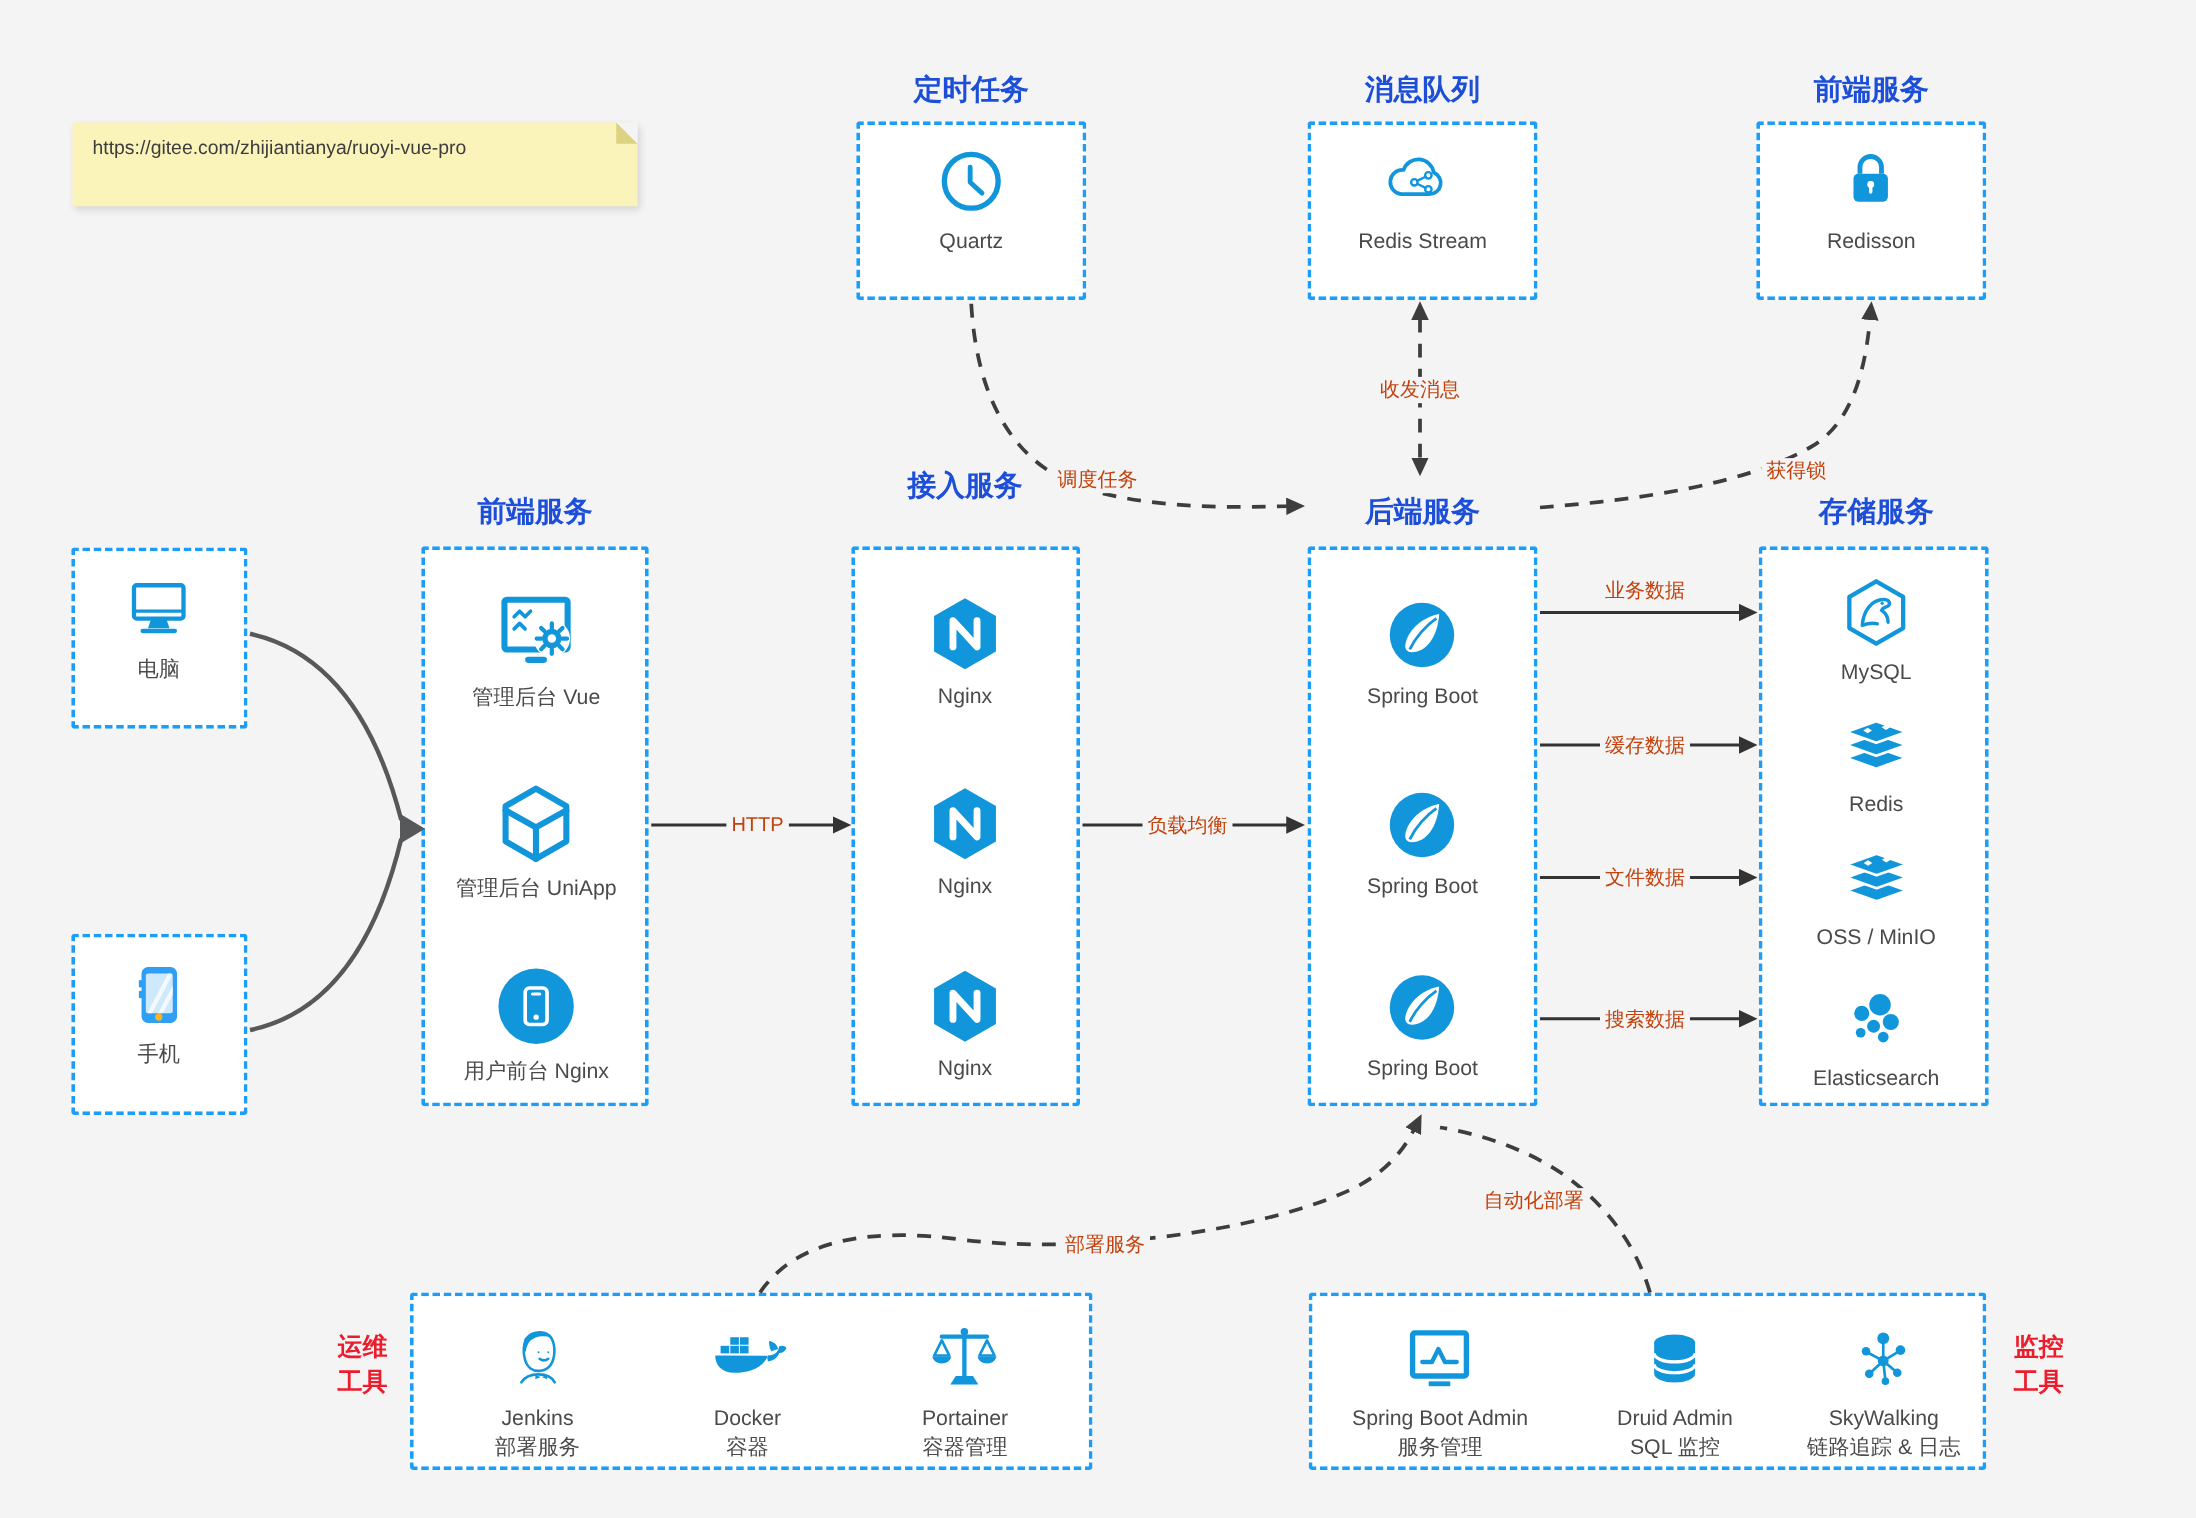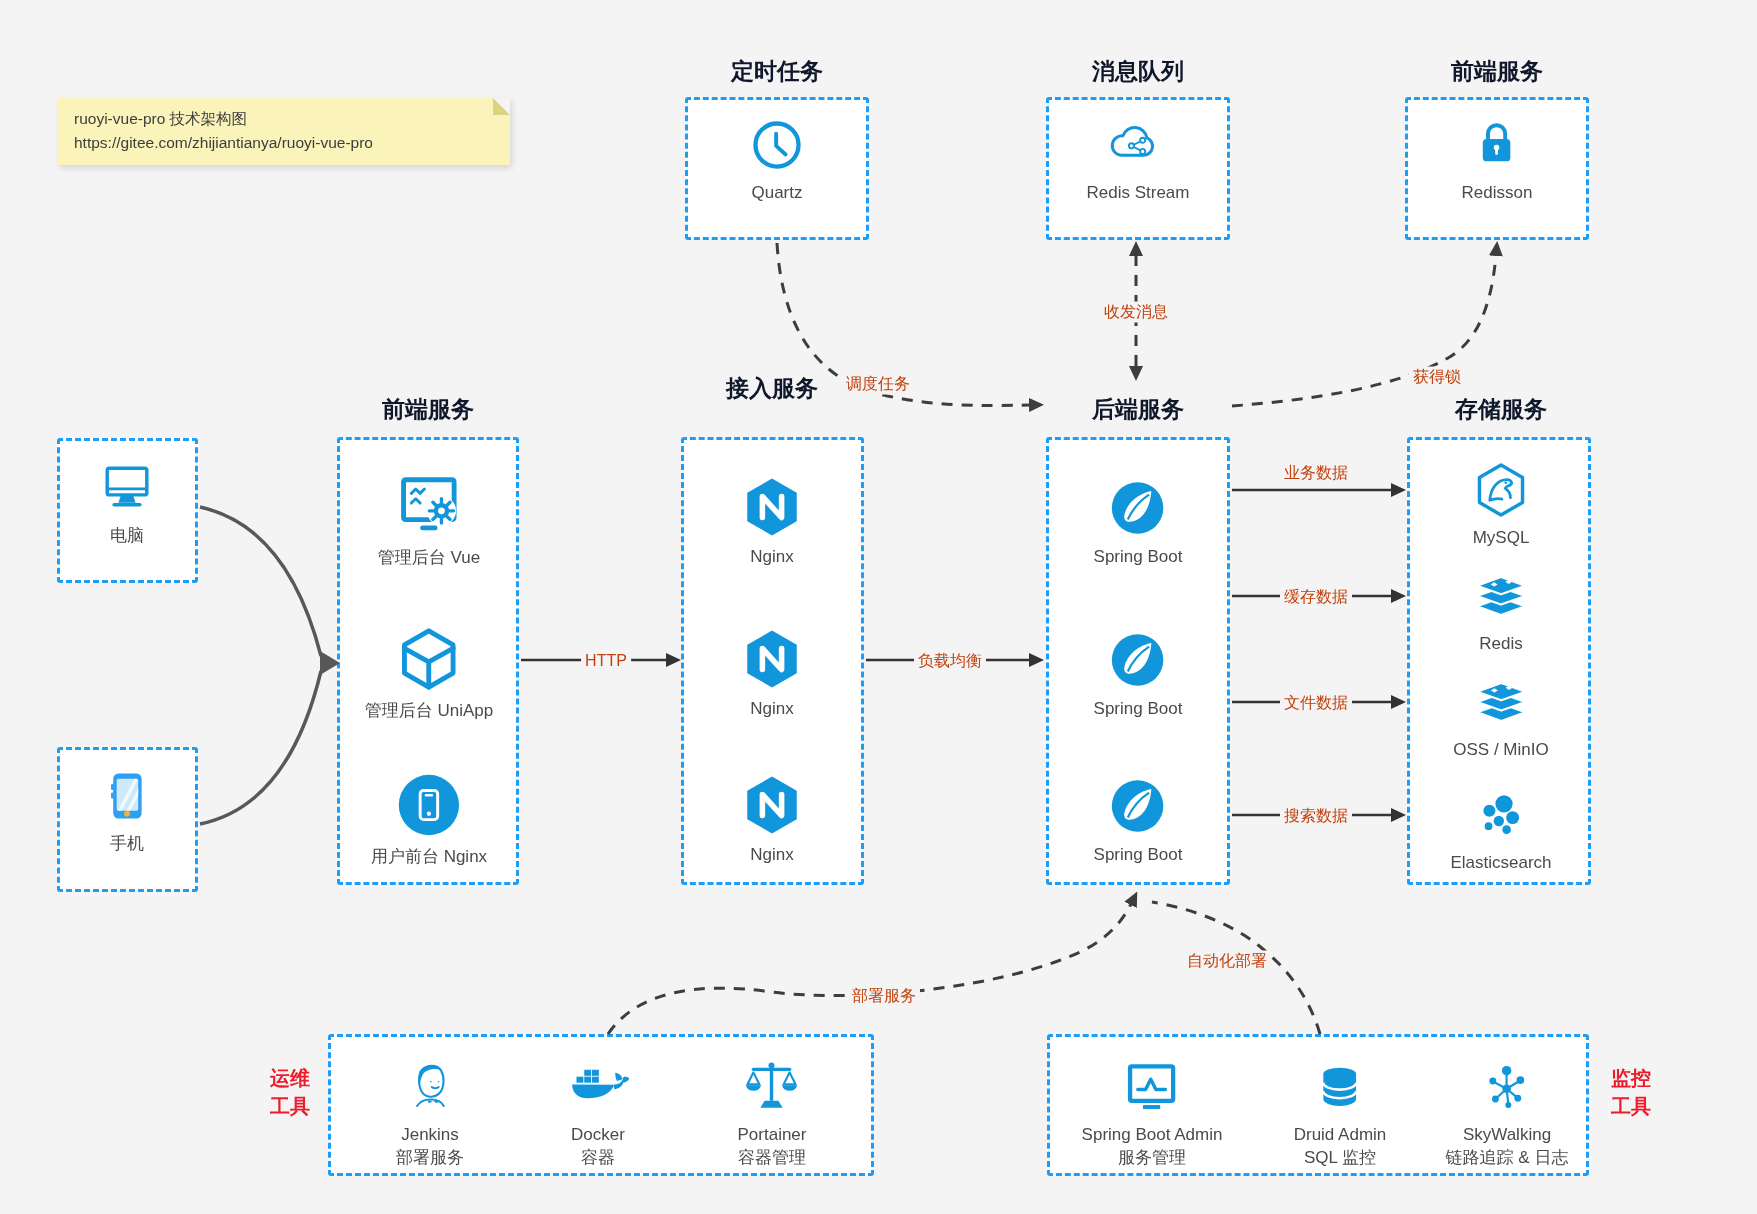--- a/index.html
+++ b/index.html
@@ -7,21 +7,21 @@
     width:1757px;height:1214px;position:relative;overflow:hidden;
     background:#f4f4f4;
     font-family:"Liberation Sans","DejaVu Sans",sans-serif;
   }
   .dbox{
     position:absolute;background:#ffffff;
     border:3px dashed #1b9df8;border-radius:3px;box-sizing:border-box;
   }
   .rtitle{
     position:absolute;transform:translateX(-50%);
-    color:#0f172a;font-weight:bold;font-size:23px;white-space:nowrap;
+    color:#1d4ed8;font-weight:bold;font-size:23px;white-space:nowrap;
   }
   .side-title{
     position:absolute;transform:translateX(-50%);
     color:#ed1c2d;font-weight:bold;font-size:20px;line-height:28px;
     text-align:center;white-space:nowrap;
   }
   .item{
     position:absolute;transform:translateX(-50%);
     display:flex;flex-direction:column;align-items:center;gap:5px;
   }
@@ -93,21 +93,20 @@
   <g stroke="#3d3d3d" stroke-width="3" fill="none" stroke-dasharray="11 9">
     <path d="M777,243 C781,312 806,372 872,392 C925,407 982,406 1030,405" marker-end="url(#mD)"></path>
     <path d="M1136,255 V367" marker-start="url(#mD)" marker-end="url(#mD)"></path>
     <path d="M1232,406 C1310,400 1395,388 1448,358 C1480,340 1492,300 1496,255" marker-end="url(#mD)"></path>
     <path d="M608,1034 C636,993 693,981 772,992 C858,1003 1002,988 1080,952 C1110,938 1124,918 1131,904" marker-end="url(#mD)"></path>
     <path d="M1320,1034 C1310,1000 1290,970 1258,945 C1230,923 1190,908 1152,902"></path>
   </g>
 </svg>
 
 <div class="note">
-  <div>ruoyi-vue-pro 技术架构图</div>
   <div>https://gitee.com/zhijiantianya/ruoyi-vue-pro</div>
   <div class="note-fold"></div>
 </div>
 
 <div class="rtitle" style="left:777px;top:56px">定时任务</div>
 <div class="rtitle" style="left:1138px;top:56px">消息队列</div>
 <div class="rtitle" style="left:1497px;top:56px">前端服务</div>
 
 <div class="rtitle" style="left:428px;top:394px">前端服务</div>
 <div class="rtitle" style="left:772px;top:373px">接入服务</div>

